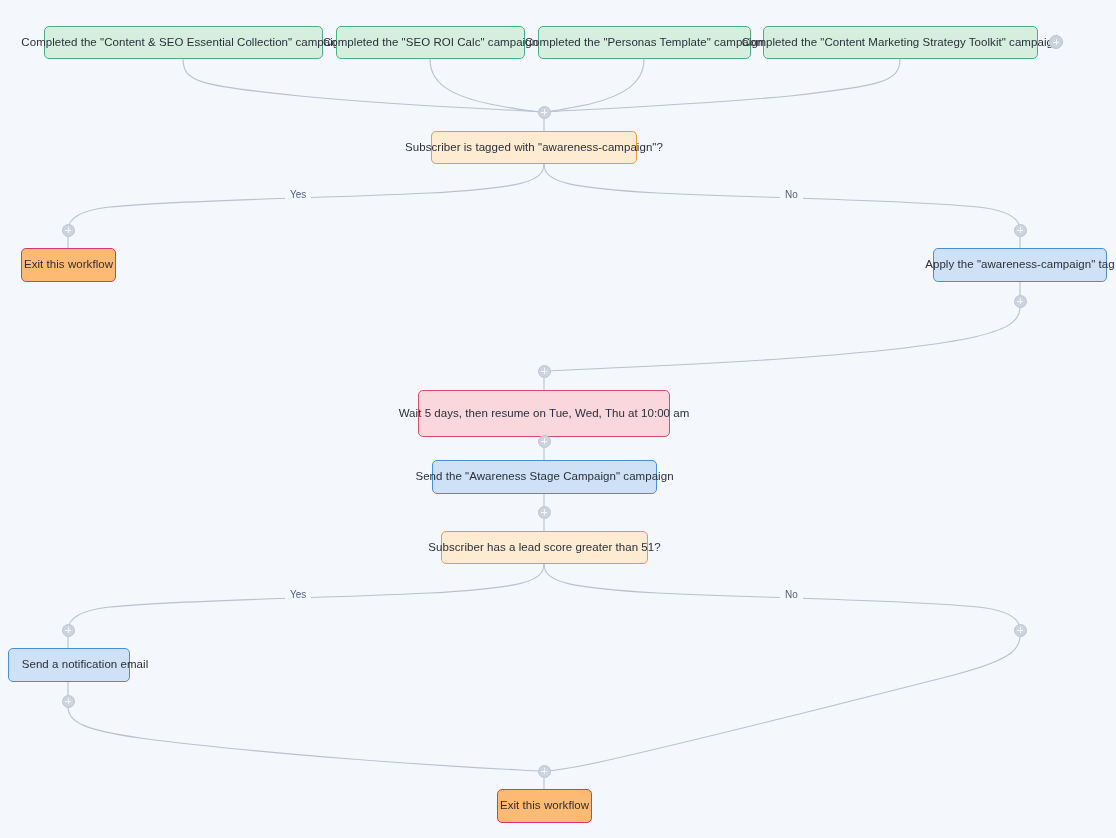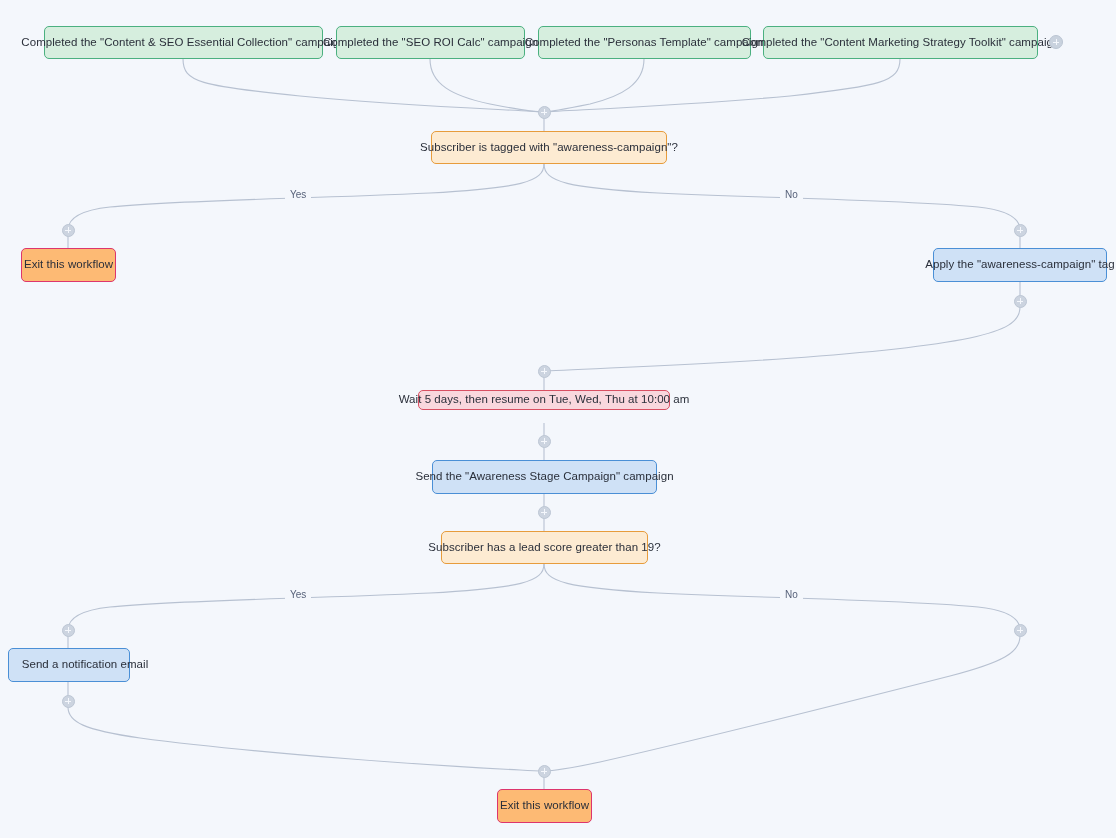--- a/index.html
+++ b/index.html
@@ -160,37 +160,37 @@
     </div>
     <div class="node n-trigger" style="left: 336px; top: 26px; width: 189px; height: 33px;">
       <span class="node-label">Completed the "SEO ROI Calc" campaign</span>
     </div>
     <div class="node n-trigger" style="left: 538px; top: 26px; width: 213px; height: 33px;">
       <span class="node-label">Completed the "Personas Template" campaign</span>
     </div>
     <div class="node n-trigger" style="left: 763px; top: 26px; width: 275px; height: 33px;">
       <span class="node-label">Completed the "Content Marketing Strategy Toolkit" campaign</span>
     </div>
-    <div class="node n-condition" style="left: 431px; top: 131px; width: 236px; height: 33px;">
+    <div class="node n-condition" style="left: 431px; top: 131px; width: 206px; height: 33px;">
       <span class="node-label">Subscriber is tagged with "awareness-campaign"?</span>
     </div>
     <div class="node n-exit" style="left: 21px; top: 248px; width: 95px; height: 34px;">
       <span class="node-label">Exit this workflow</span>
     </div>
     <div class="node n-action" style="left: 933px; top: 248px; width: 174px; height: 34px;">
       <span class="node-label">Apply the "awareness-campaign" tag</span>
     </div>
-    <div class="node n-delay" style="left: 418px; top: 390px; width: 252px; height: 20px;">
+    <div class="node n-delay" style="left: 418px; top: 390px; width: 252px; height: 47px;">
       <span class="node-label">Wait 5 days, then resume on Tue, Wed, Thu at 10:00 am</span>
     </div>
     <div class="node n-action" style="left: 432px; top: 460px; width: 225px; height: 34px;">
       <span class="node-label">Send the "Awareness Stage Campaign" campaign</span>
     </div>
     <div class="node n-condition" style="left: 441px; top: 531px; width: 207px; height: 33px;">
-      <span class="node-label">Subscriber has a lead score greater than 19?</span>
+      <span class="node-label">Subscriber has a lead score greater than 51?</span>
     </div>
     <div class="node n-action" style="left: 8px; top: 648px; width: 122px; height: 34px; padding-left: 44px;">
       <span class="node-label">Send a notification email</span>
     </div>
     <div class="node n-exit" style="left: 497px; top: 789px; width: 95px; height: 34px;">
       <span class="node-label">Exit this workflow</span>
     </div>
     <div class="plus" style="left: 537.5px; top: 105.5px;"></div>
     <div class="plus" style="left: 61.5px; top: 223.5px;"></div>
     <div class="plus" style="left: 1013.5px; top: 223.5px;"></div>

